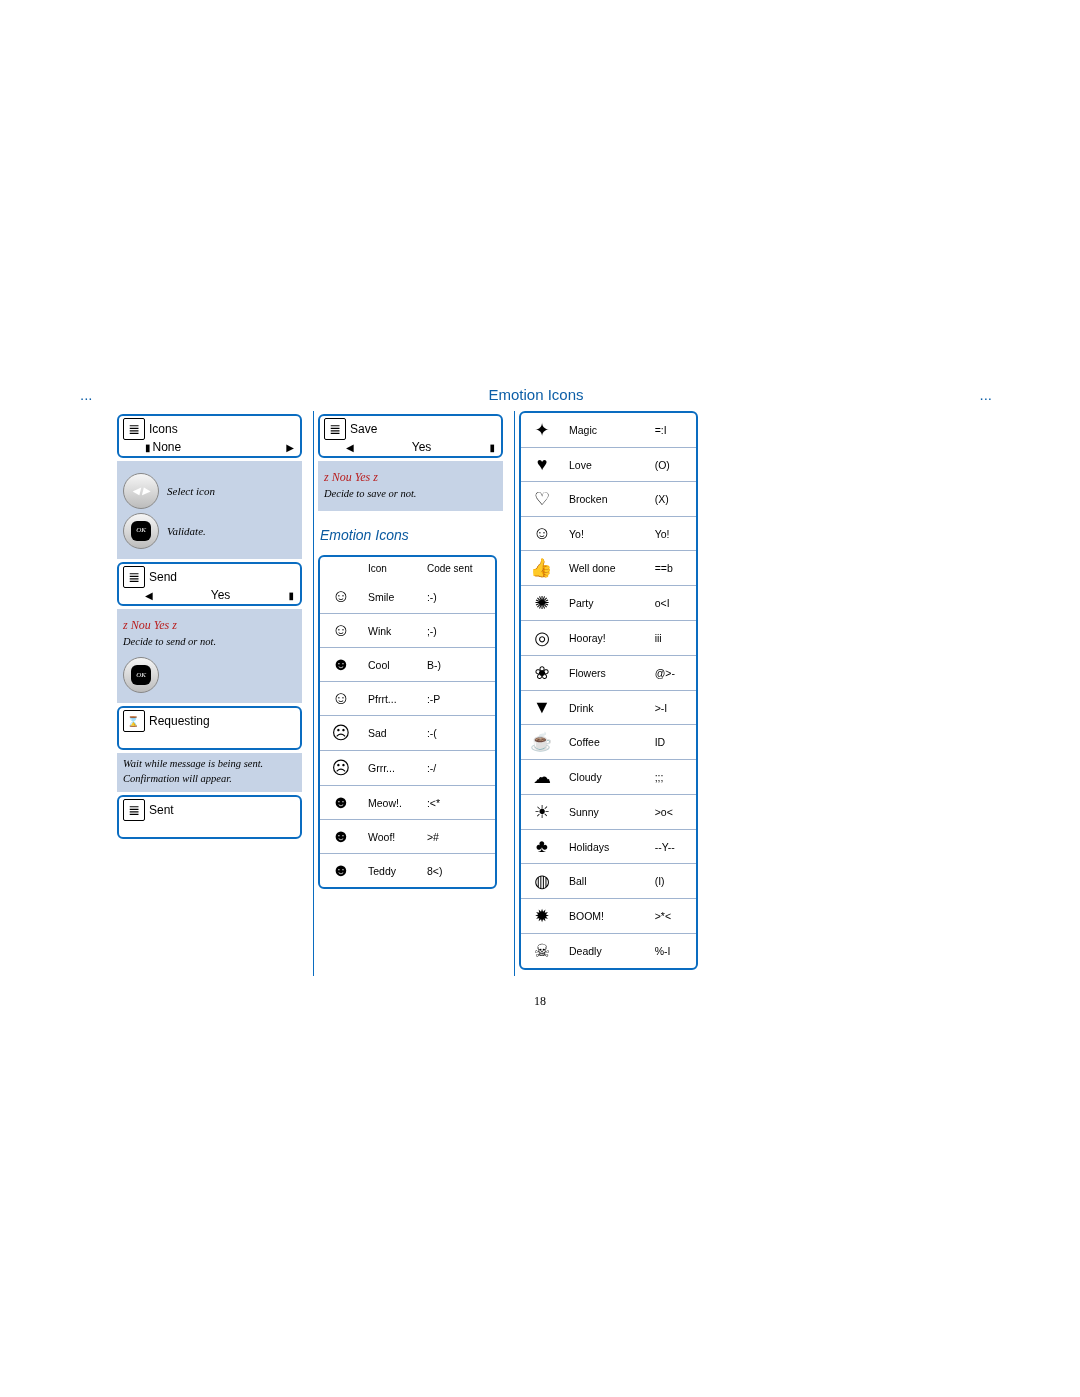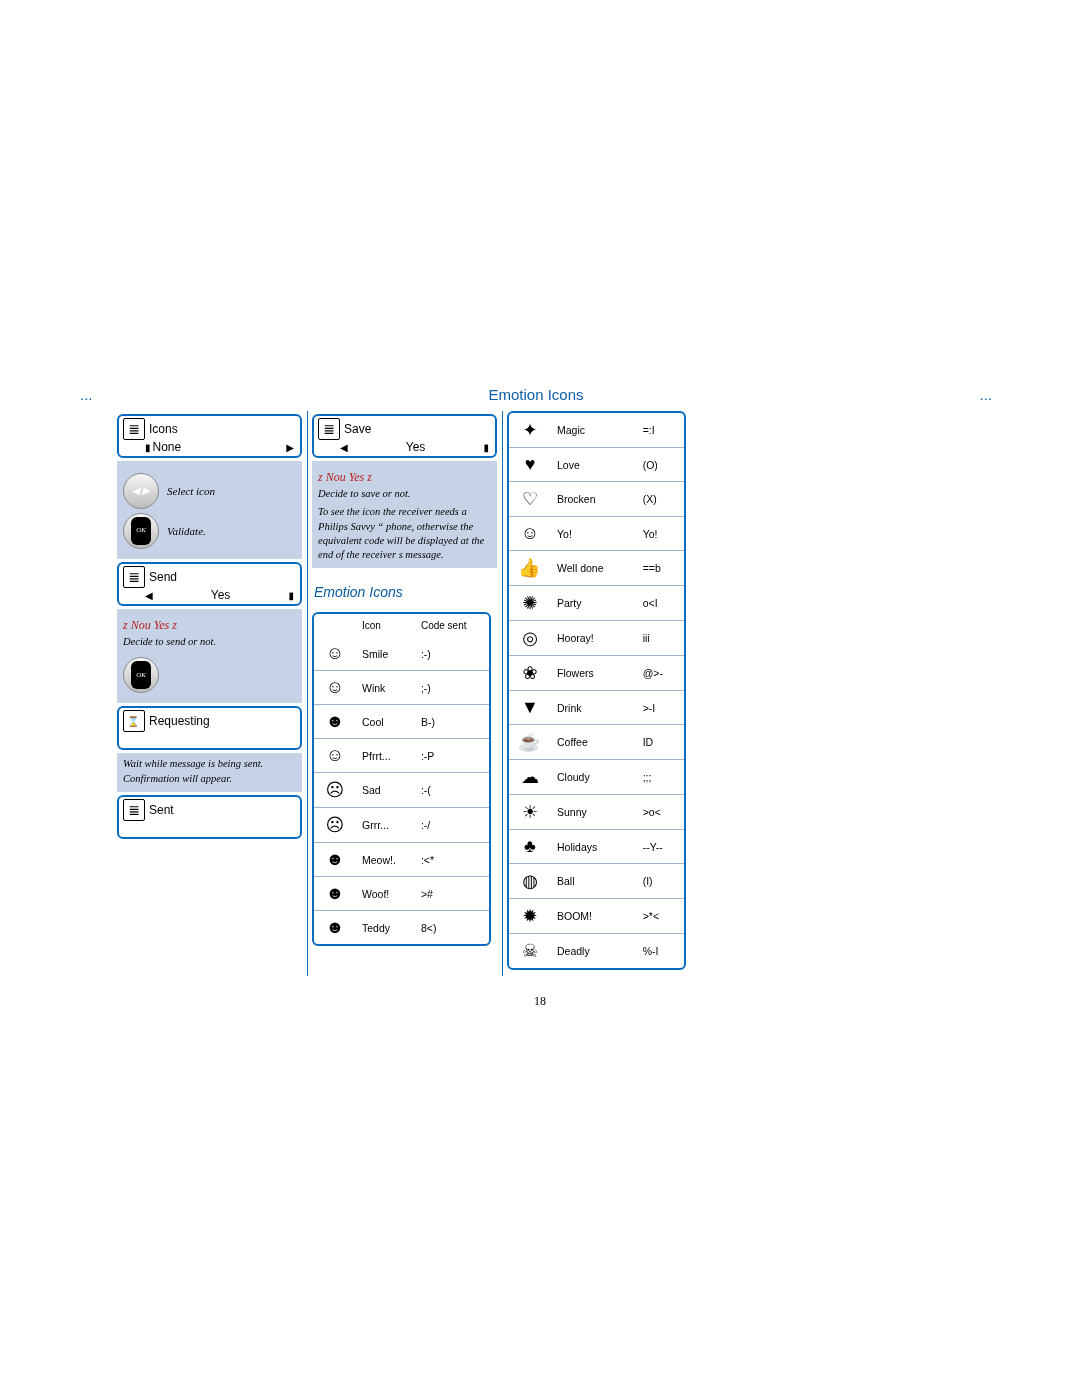--- a/index.html
+++ b/index.html
@@ -32,21 +32,21 @@
   .subcol {
     flex: 1;
     color: #0c5ea7;
     font-size: 15px;
   }
   .subcol.center { text-align: center; }
   .subcol.right  { text-align: right; padding-right: 8px; }
   .columns {
     display: flex;
     flex-direction: row;
-    gap: 10px;
+    gap: 16px;
     margin-top: 8px;
     padding-left: 37px;
   }
   .col {
     flex: 0 0 185px;
     display: flex;
     flex-direction: column;
     position: relative;
   }
   .col.c3 { flex: 0 0 180px; }
@@ -96,21 +96,21 @@
   .circlebtn {
     width: 34px; height: 34px; border-radius: 50%;
     background: linear-gradient(#f6f6f6,#bcbcbc);
     border: 1px solid #888;
     display: inline-flex; align-items: center; justify-content: center;
     font-size: 10px; color: #fff;
     margin-right: 8px;
     vertical-align: middle;
   }
   .okpill {
-    width: 20px; height: 28px; border-radius: 6px;
+    width: 20px; height: 20px; border-radius: 6px;
     background: #000; color: #fff; font-size: 7px;
     display: inline-flex; align-items: center; justify-content: center;
   }
   .twotri { color:#fff; font-size:10px; display:flex; gap:2px; align-items:center; justify-content:center; }
   .btnrow { display:flex; align-items:center; margin: 4px 0; }
   .btnlabel { font-style: italic; font-size: 11px; }
 
   
   .icontable {
     border: 2.5px solid #0a6cc0;
@@ -253,21 +253,20 @@
           <span class="arrow">◀</span>
           <span style="flex:1;text-align:center">Yes</span>
           <span class="arrow">▮</span>
         </div>
       </div>
 
       <div class="shade">
         <div class="notetitle">z Nou Yes z</div>
         <div>Decide to save or not.</div>
         <div class="sep"></div>
-        <div>To see the icon the receiver needs a Philips Savvy “ phone, otherwise the equivalent code will be displayed at the end of the receiver s message.</div>
       </div>
 
       <div class="icontitle">Emotion Icons</div>
 
       <div class="icontable">
         <table>
           <tbody>
               <tr>
             <th class="ic"></th>
             <th>Icon</th>

